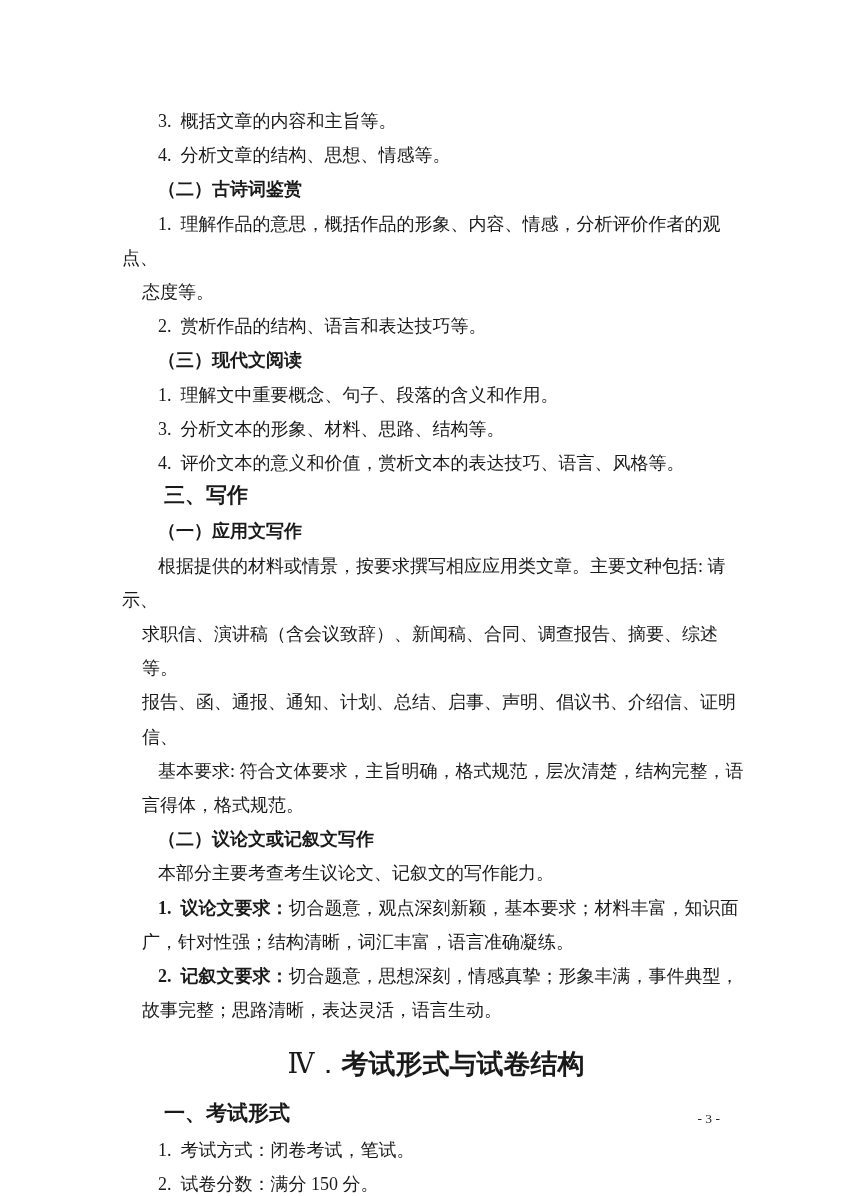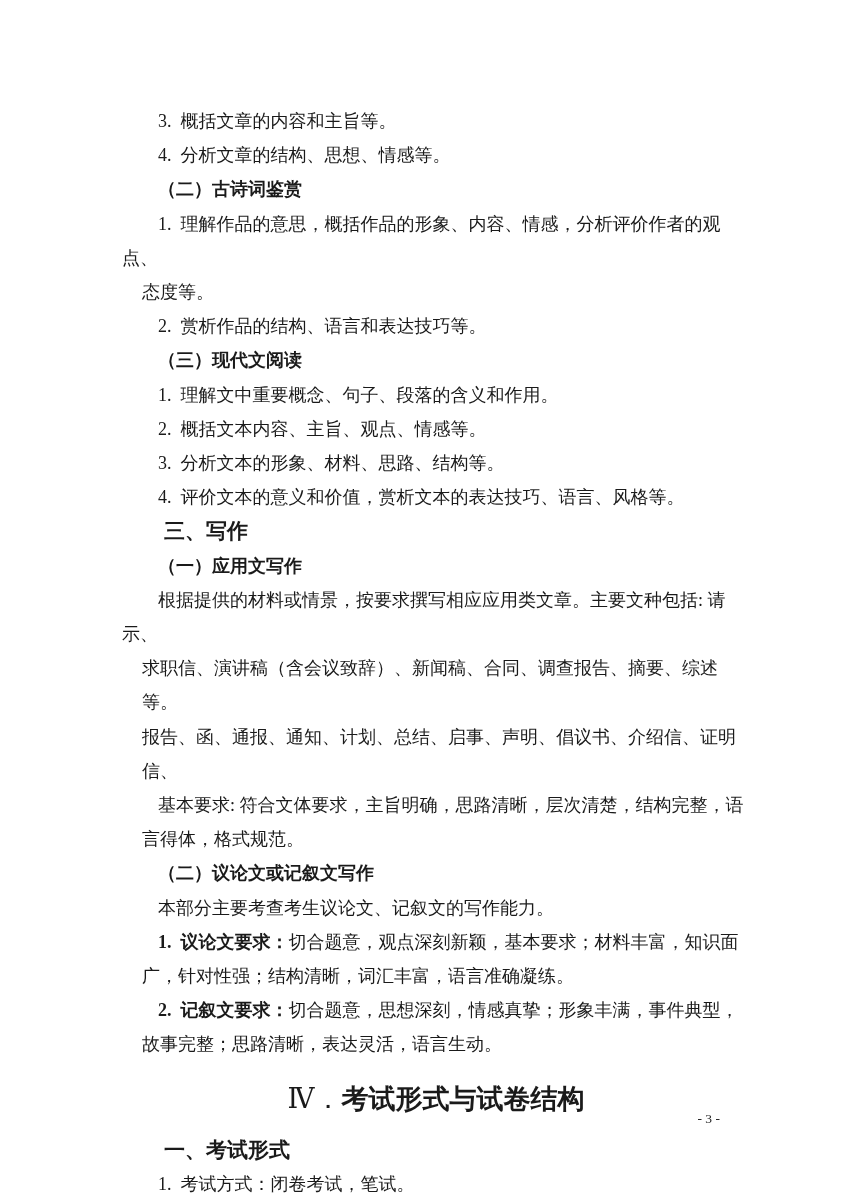--- a/index.html
+++ b/index.html
@@ -32,21 +32,21 @@
   p.ind { text-indent: 2em; }
   p.cont { text-indent: 0; margin-left: 20px; }
   p.h3 {
     text-indent: 2em;
     font-weight: bold;
   }
   p.h2 {
     text-indent: 2em;
     font-weight: bold;
     font-size: 21px;
-    font-family: Liberation Serif, serif;
+    font-family: Liberation Mono, monospace;
   }
   p.title {
     text-align: center;
     text-indent: 0;
     font-size: 27px;
     line-height: 42px;
     margin: 16px 0 13px 0;
     font-weight: bold;
     font-family: "Liberation Sans", "DejaVu Sans", sans-serif;
   }
@@ -72,29 +72,28 @@
 <div class="page">
   <div class="content">
     <p class="ind">3.  概括文章的内容和主旨等。</p>
     <p class="ind">4.  分析文章的结构、思想、情感等。</p>
     <p class="h3">（二）古诗词鉴赏</p>
     <p class="ind">1.  理解作品的意思，概括作品的形象、内容、情感，分析评价作者的观点、</p>
     <p class="cont">态度等。</p>
     <p class="ind">2.  赏析作品的结构、语言和表达技巧等。</p>
     <p class="h3">（三）现代文阅读</p>
     <p class="ind">1.  理解文中重要概念、句子、段落的含义和作用。</p>
-    <p class="ind">2.  概括文本内容、主旨、观点、情感等。</p>
     <p class="ind">3.  分析文本的形象、材料、思路、结构等。</p>
     <p class="ind">4.  评价文本的意义和价值，赏析文本的表达技巧、语言、风格等。</p>
     <p class="h2">三、写作</p>
     <p class="h3">（一）应用文写作</p>
     <p class="ind">根据提供的材料或情景，按要求撰写相应应用类文章。主要文种包括: 请示、</p>
     <p class="cont">求职信、演讲稿（含会议致辞）、新闻稿、合同、调查报告、摘要、综述等。</p>
     <p class="cont">报告、函、通报、通知、计划、总结、启事、声明、倡议书、介绍信、证明信、</p>
-    <p class="ind">基本要求: 符合文体要求，主旨明确，思路清晰，层次清楚，结构完整，语</p>
+    <p class="ind">基本要求: 符合文体要求，主旨明确，格式规范，层次清楚，结构完整，语</p>
     <p class="cont">言得体，格式规范。</p>
     <p class="h3">（二）议论文或记叙文写作</p>
     <p class="ind">本部分主要考查考生议论文、记叙文的写作能力。</p>
     <p class="ind"><span class="b">1.  议论文要求：</span><span>切合题意，观点深刻新颖，基本要求；材料丰富，知识面</span></p>
     <p class="cont">广，针对性强；结构清晰，词汇丰富，语言准确凝练。</p>
     <p class="ind"><span class="b">2.  记叙文要求：</span><span>切合题意，思想深刻，情感真挚；形象丰满，事件典型，</span></p>
     <p class="cont">故事完整；思路清晰，表达灵活，语言生动。</p>
     <p class="title"><span class="roman">Ⅳ．</span><span>考试形式与试卷结构</span></p>
     <p class="h2">一、考试形式</p>
     <p class="ind">1.  考试方式：闭卷考试，笔试。</p>

